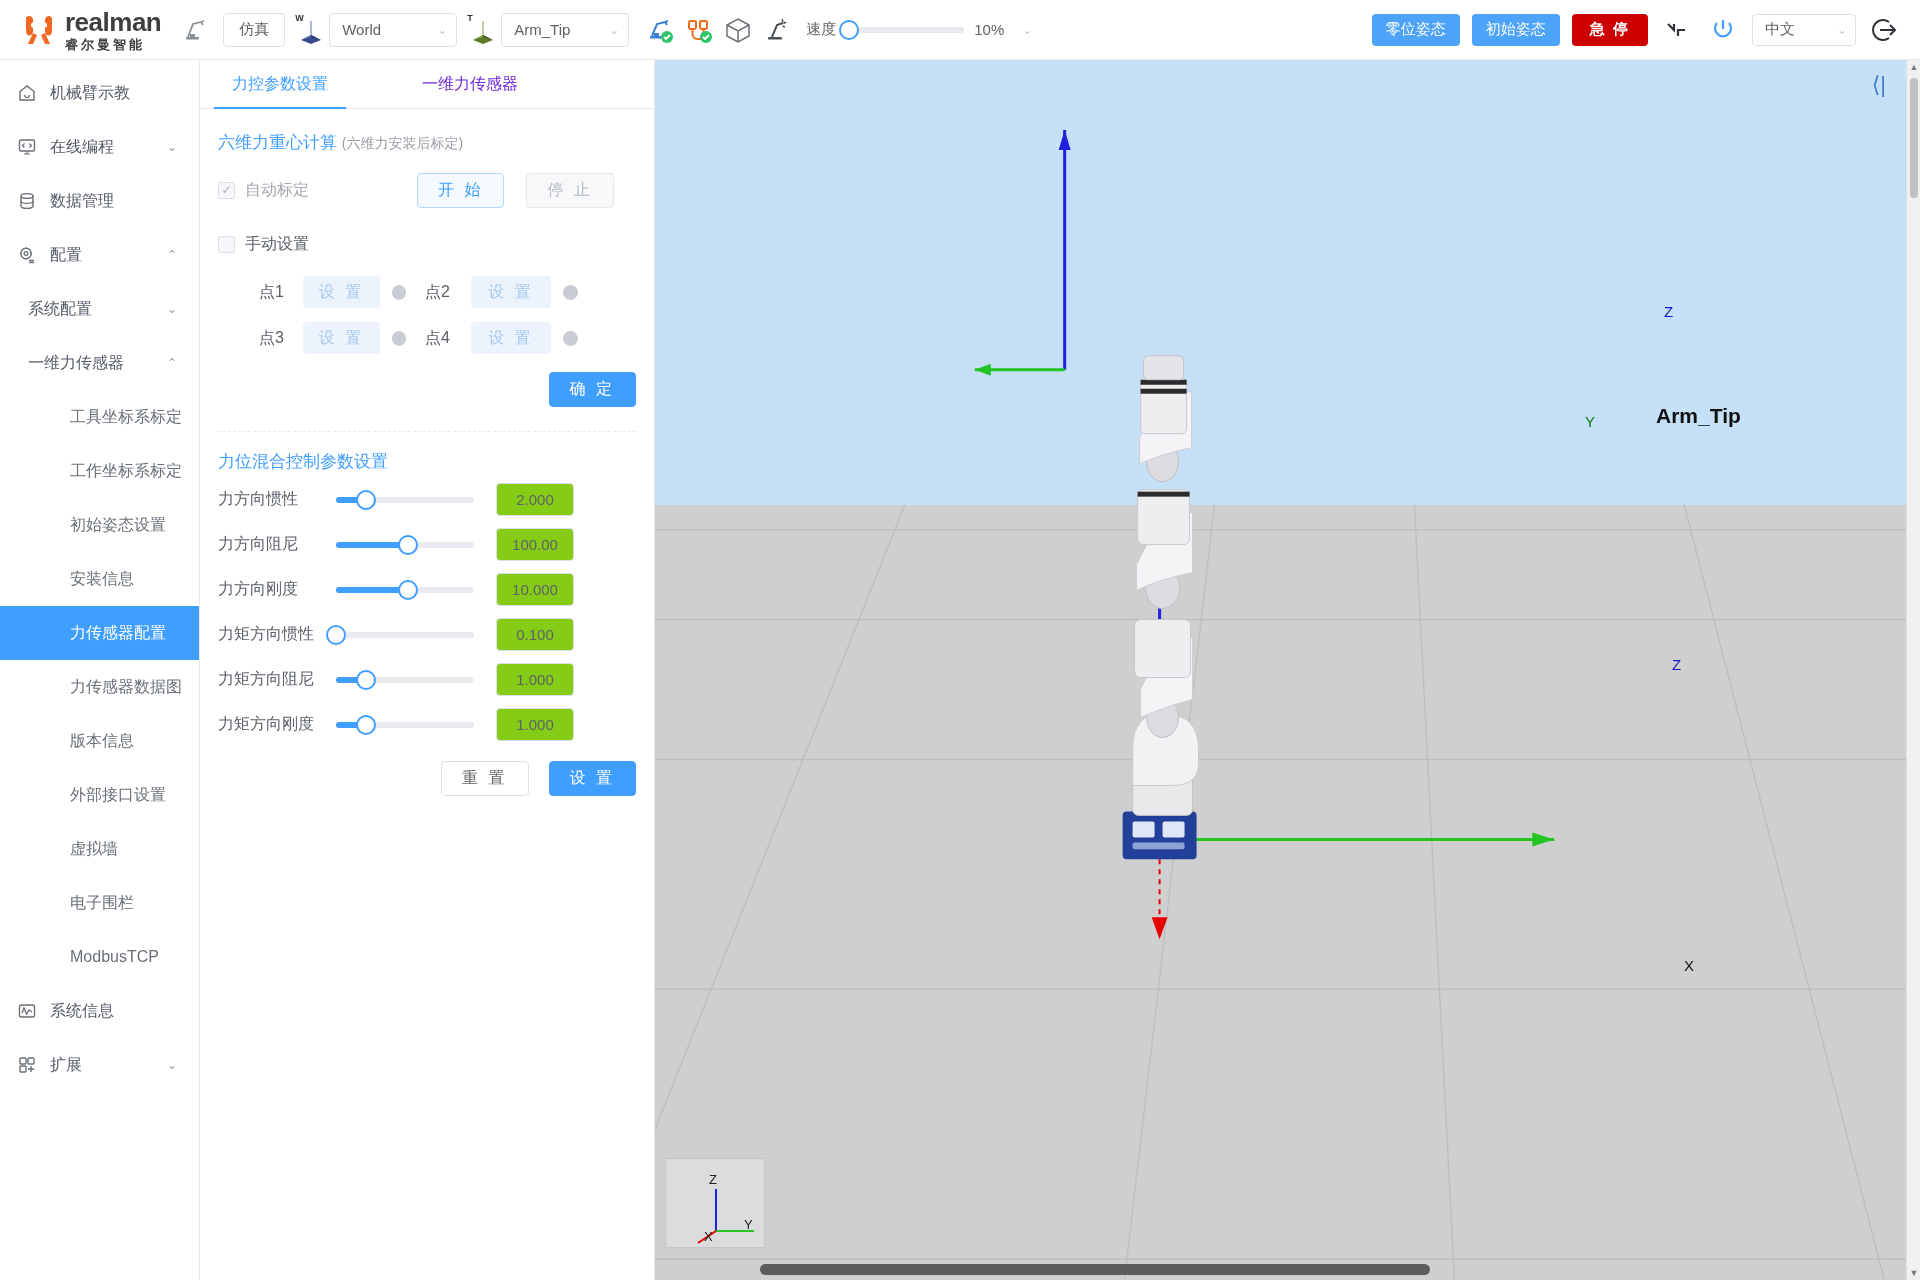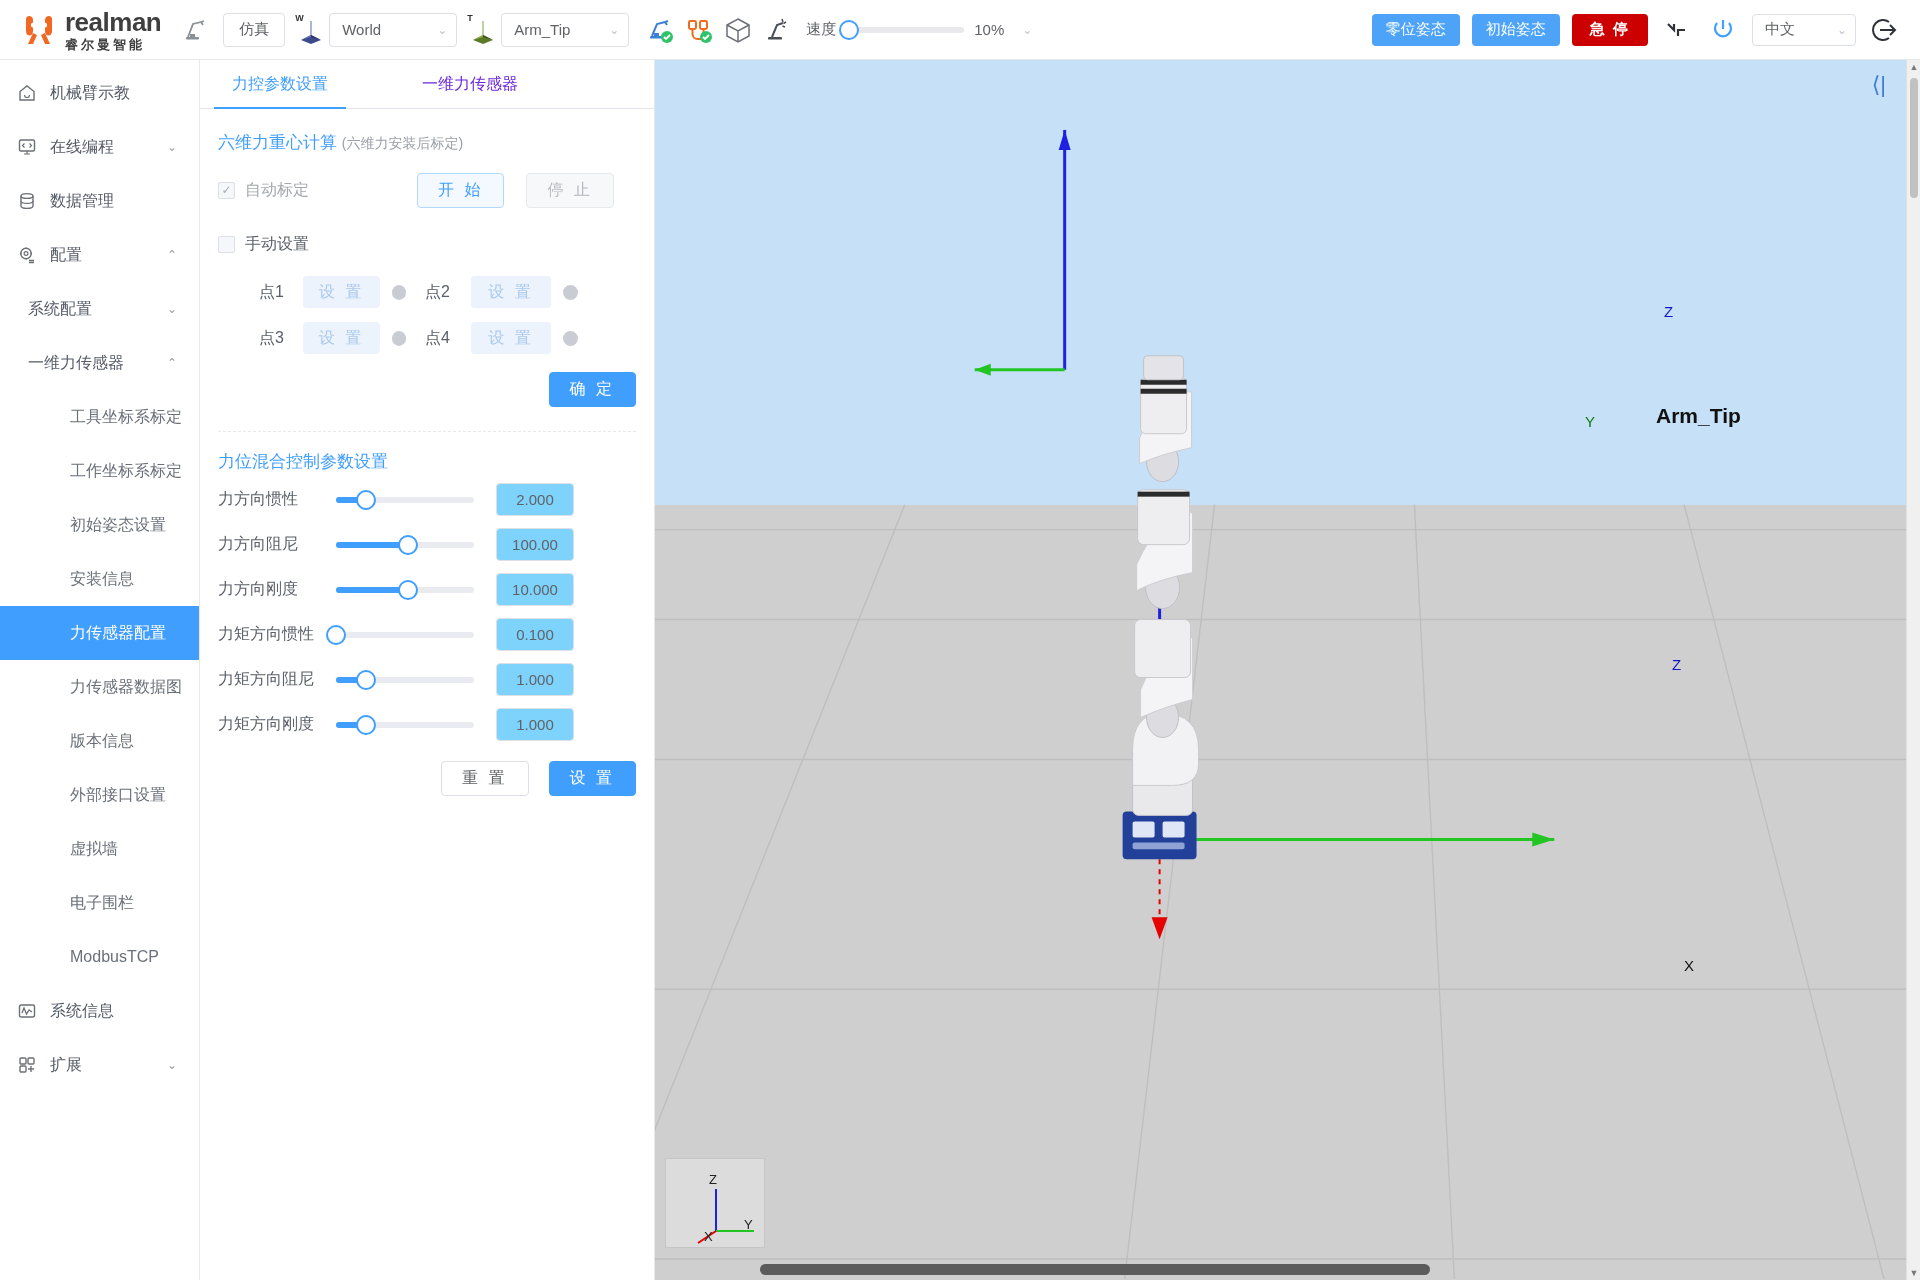--- a/index.html
+++ b/index.html
@@ -137,21 +137,21 @@
     width: 138px; height: 6px; background: #e9ebf0; border-radius: 3px; position: relative;
     margin-right: 22px; cursor: pointer;
   }
   .slider .fill { height: 6px; background: #409eff; border-radius: 3px; }
   .slider .knob {
     position: absolute; top: -7px; width: 20px; height: 20px; border-radius: 50%;
     background: #fff; border: 2px solid #409eff; cursor: pointer;
   }
   .num-input {
     width: 78px; height: 33px; border: 1px solid #dcdfe6; border-radius: 4px;
-    text-align: center; font-size: 15px; color: #606266; font-family: inherit; background: #7dd3fc;
+    text-align: center; font-size: 15px; color: #606266; font-family: inherit; background: #84cc16;
   }
   .panel-actions { display: flex; gap: 20px; justify-content: flex-end; padding: 14px 18px 28px; }
   .confirm-row { display: flex; justify-content: flex-end; padding: 18px 18px 0; }
 
   
   .viewport { flex: 1; position: relative; overflow: hidden; background: #d6d6d6; }
   .sky { position: absolute; left: 0; right: 0; top: 0; height: 445px; background: #c5e0f7; }
   .ground { position: absolute; left: 0; right: 0; top: 445px; bottom: 0; background: #cfcfcf; }
   .collapse-btn {
     position: absolute; top: 12px; right: 34px; font-size: 22px; color: #3f7fd0; cursor: pointer;

